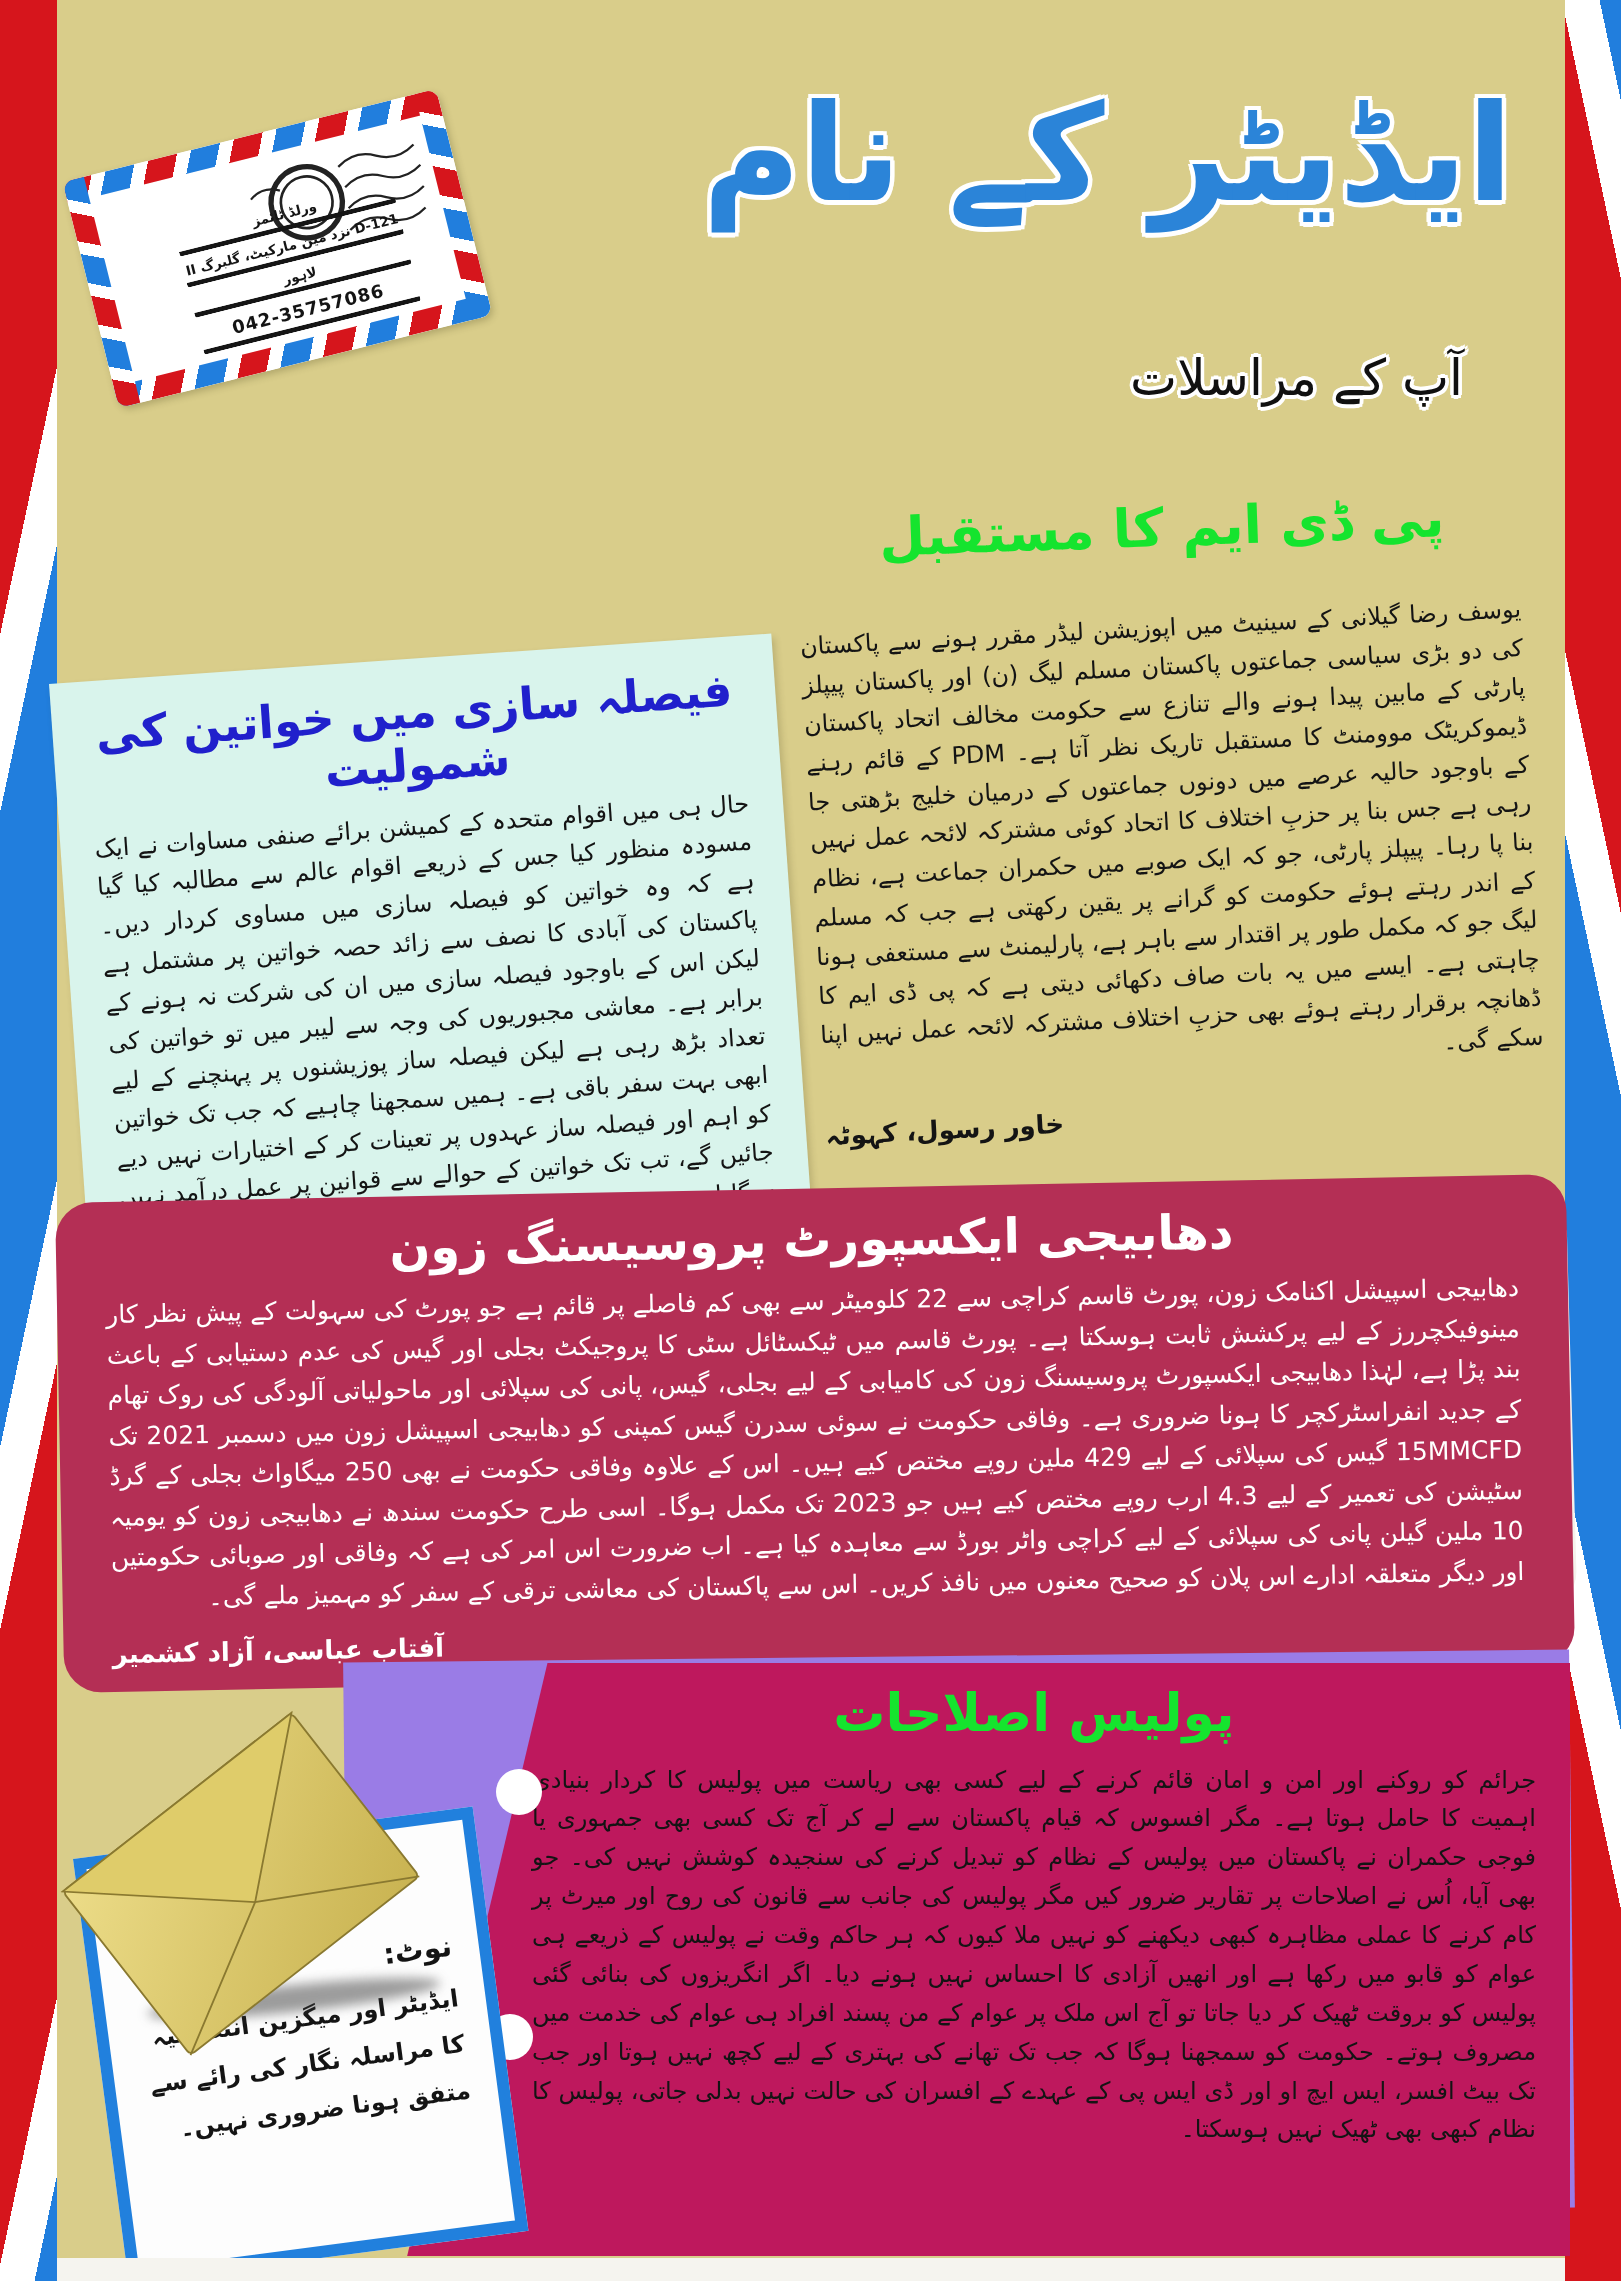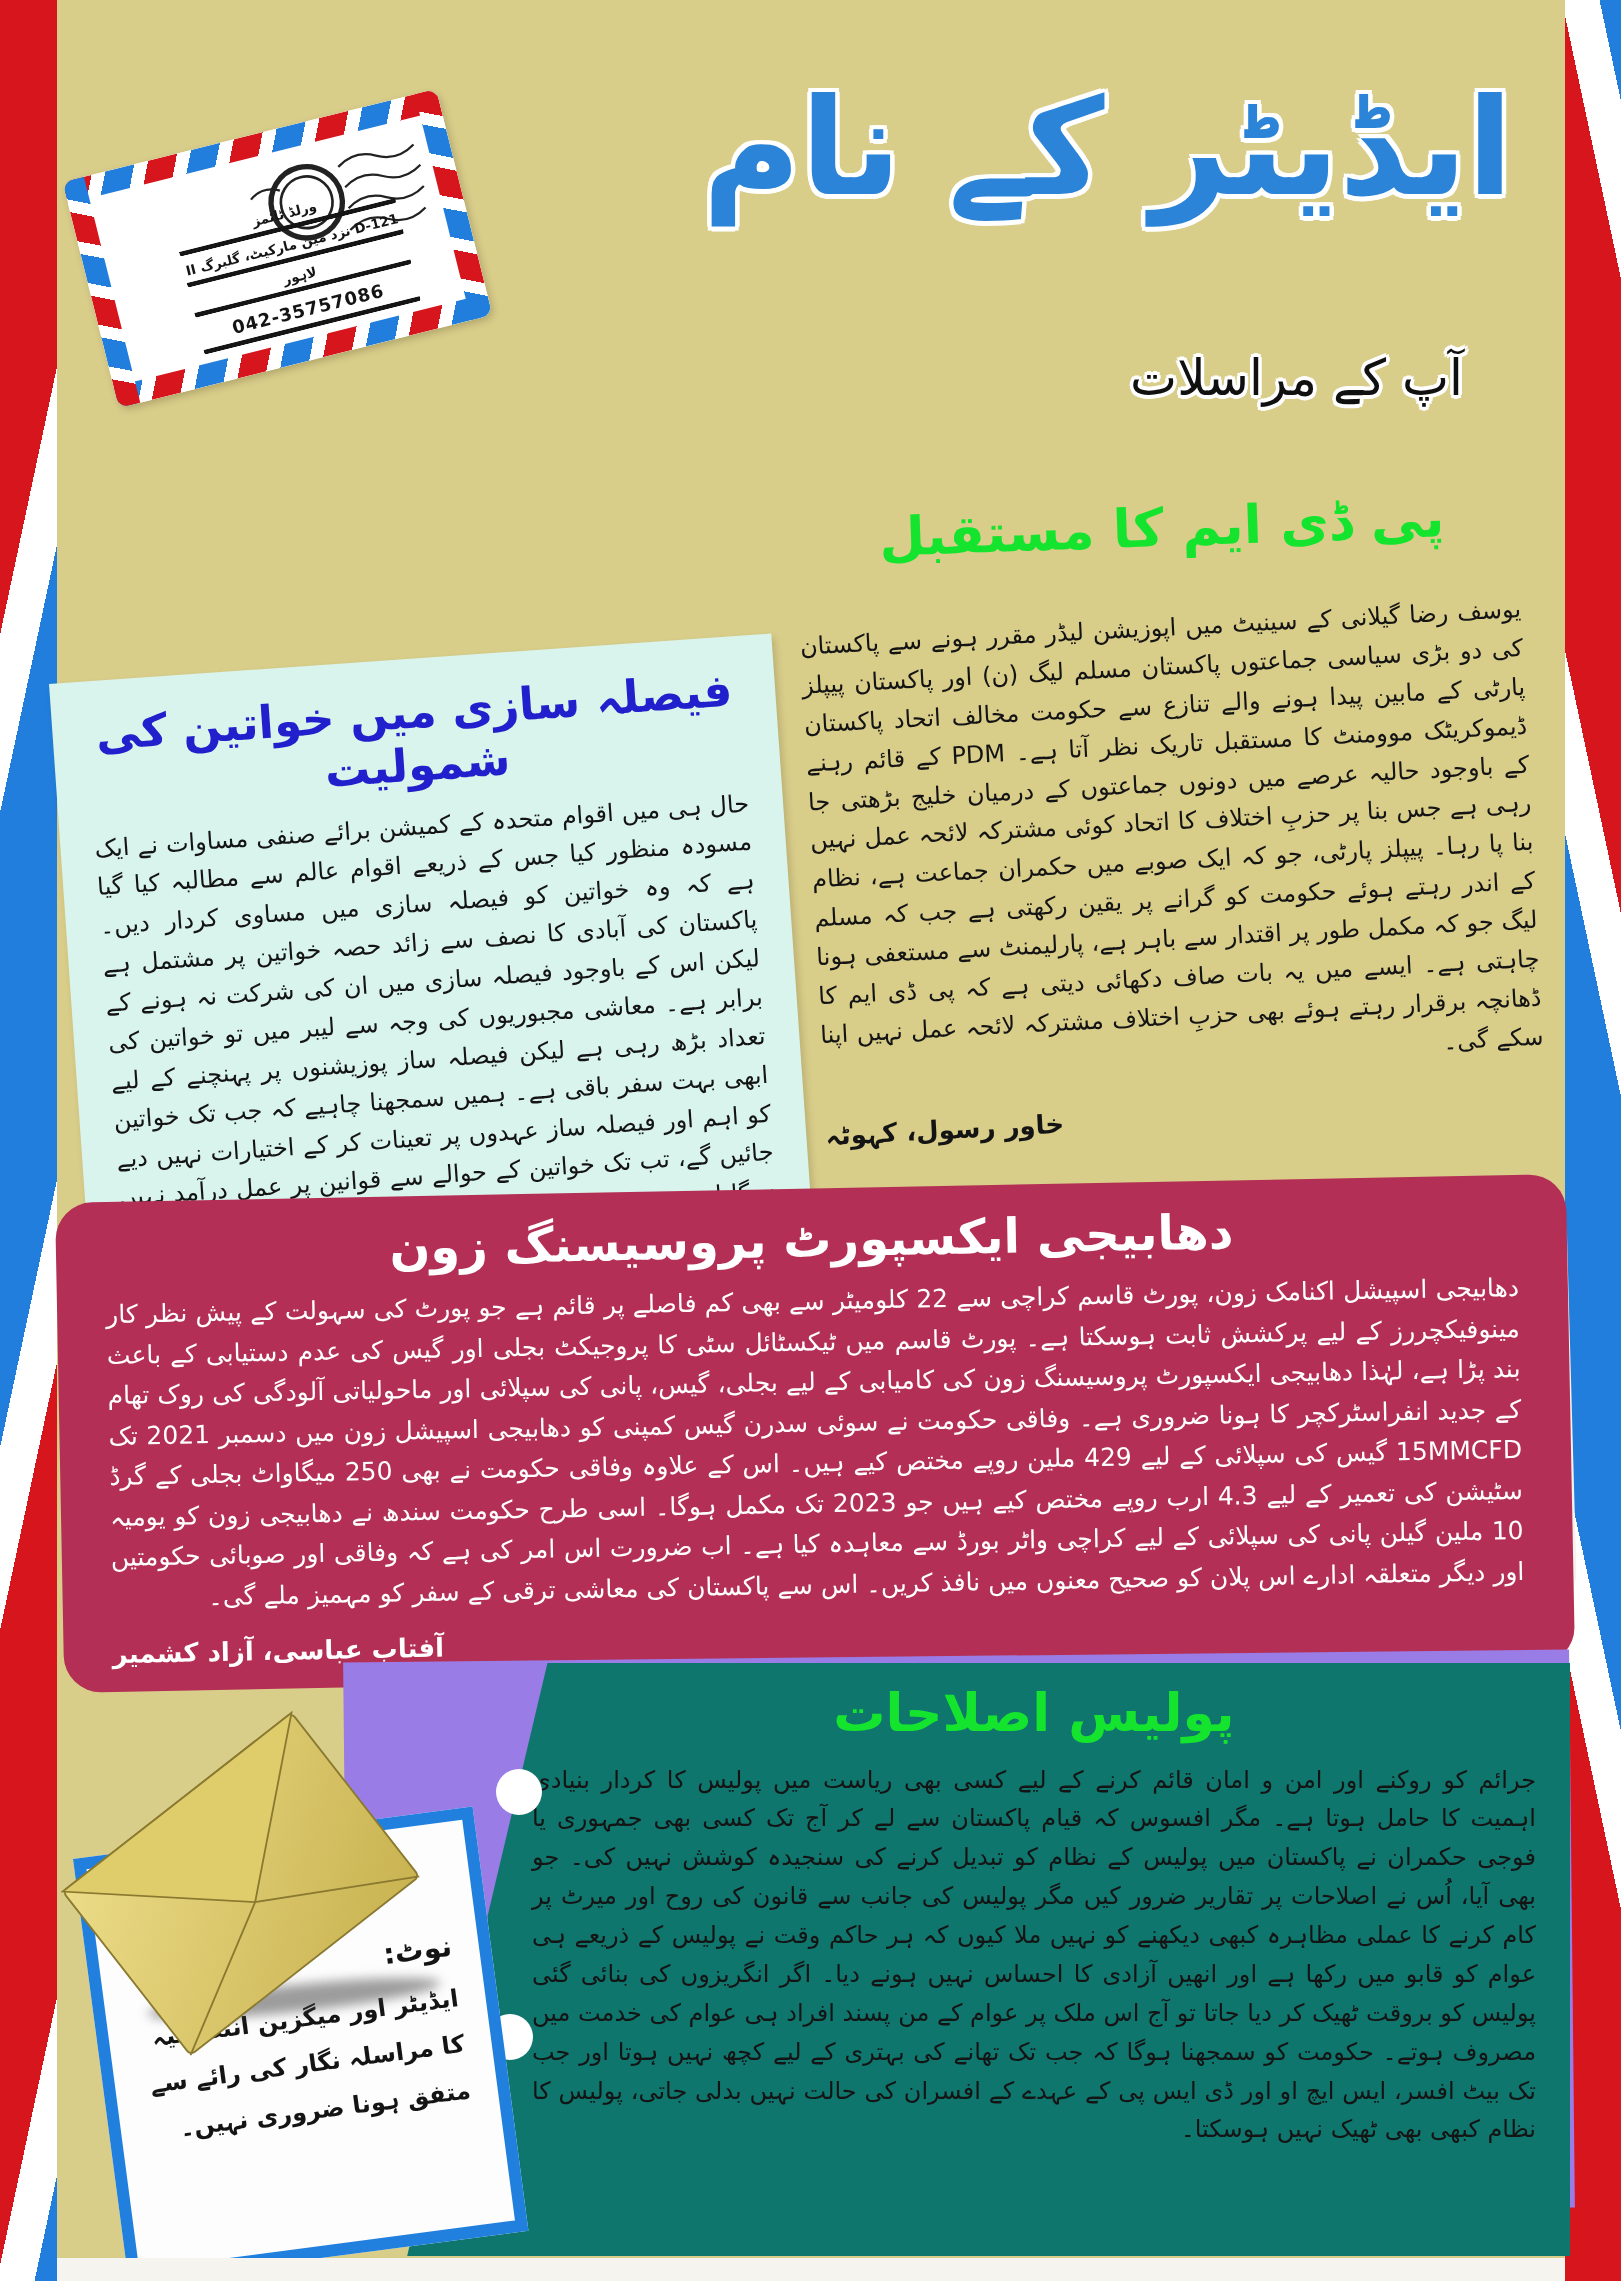--- a/index.html
+++ b/index.html
@@ -21,21 +21,21 @@
   .edge.top{left:0;right:0;top:0;height:22px;background:repeating-linear-gradient(115deg,#d6151c 0 27px,#fff 27px 40px,#217edd 40px 67px,#fff 67px 80px);}
   .edge.bottom{left:0;right:0;bottom:0;height:22px;background:repeating-linear-gradient(115deg,#217edd 0 27px,#fff 27px 40px,#d6151c 40px 67px,#fff 67px 80px);}
   .edge.left{left:0;top:0;bottom:0;width:22px;background:repeating-linear-gradient(25deg,#d6151c 0 27px,#fff 27px 39px,#217edd 39px 66px,#fff 66px 78px);}
   .edge.right{right:0;top:0;bottom:0;width:22px;background:repeating-linear-gradient(25deg,#217edd 0 27px,#fff 27px 39px,#d6151c 39px 66px,#fff 66px 78px);}
   .postmark{position:absolute;left:175px;top:27px;width:196px;height:107px;}
   .mail-address{position:absolute;left:96px;top:77px;width:223px;direction:rtl;text-align:center;color:#141414;}
   .addr-row{border-bottom:5.3px solid #151515;border-radius:2.7px;padding-bottom:2.7px;margin-bottom:8px;font-size:13.4px;font-weight:bold;line-height:1.2;}
   .addr-row.phone{font-size:18px;letter-spacing:0.9px;direction:ltr;}
 
   
-  .masthead-title{position:absolute;right:109px;top:78px;direction:rtl;font-size:134px;font-weight:800;color:#2b84d8;line-height:1.05;
+  .masthead-title{position:absolute;right:109px;top:84px;direction:rtl;font-size:134px;font-weight:800;color:#2b84d8;line-height:1.05;
     text-shadow:4.5px 0 0 #fff,-4.5px 0 0 #fff,0 4.5px 0 #fff,0 -4.5px 0 #fff,3.6px 3.6px 0 #fff,-3.6px -3.6px 0 #fff,3.6px -3.6px 0 #fff,-3.6px 3.6px 0 #fff;}
   .masthead-subtitle{position:absolute;right:159px;top:349px;direction:rtl;font-size:50px;font-weight:400;color:#101010;
     text-shadow:3.6px 0 0 #fff,-3.6px 0 0 #fff,0 3.6px 0 #fff,0 -3.6px 0 #fff,2.7px 2.7px 0 #fff,-2.7px -2.7px 0 #fff,2.7px -2.7px 0 #fff,-2.7px 2.7px 0 #fff;}
 
   
   .pdm-heading{position:absolute;right:178px;top:497px;direction:rtl;font-size:53px;font-weight:700;color:#15e42e;transform:rotate(-2deg);}
   .pdm-column{position:absolute;left:798px;top:590px;width:722px;transform:rotate(-3deg);transform-origin:right top;}
   .body-text{direction:rtl;text-align:justify;font-size:24px;line-height:1.62;color:#141414;}
   .signature{direction:rtl;text-align:left;font-weight:bold;font-size:26px;color:#141414;margin-top:27px;}
 
@@ -49,21 +49,21 @@
   
   .banner-paper{position:absolute;left:68px;top:1221px;width:1504px;height:408px;background:#f4f2ec;border-radius:37px;transform:rotate(-1.6deg);}
   .maroon-banner{position:absolute;left:55px;top:1203px;width:1511px;box-sizing:border-box;background:#b42f55;border-radius:37px;
     transform:rotate(-1.1deg);transform-origin:left top;padding:21.4px 49px 23px;color:#fff;}
   .maroon-heading{direction:rtl;text-align:center;font-size:48px;font-weight:800;color:#fff;margin:1.8px 0 14.3px;}
   .maroon-banner .body-text{color:#fff;font-size:25px;}
   .maroon-banner .signature{color:#fff;margin-top:19.6px;}
 
   
   .purple-panel{position:absolute;left:346px;top:1656px;width:1226px;height:558px;background:#9a7ce6;transform:rotate(-0.6deg);}
-  .pink-card{position:absolute;left:381px;top:1663px;width:1189px;height:593px;box-sizing:border-box;background:#0f766e;
+  .pink-card{position:absolute;left:381px;top:1663px;width:1189px;height:593px;box-sizing:border-box;background:#be185d;
     clip-path:polygon(14% 0,100% 0,100% 100%,2.2% 100%);padding:12.5px 34px 18px 151px;}
   .police-heading{direction:rtl;text-align:center;font-size:52px;font-weight:800;color:#15e42e;margin:7.1px 0 18px;}
   .punch{position:absolute;width:46px;height:46px;border-radius:50%;background:#fff;}
   .punch.p1{left:496px;top:1769px;}
   .punch.p2{left:487px;top:2014px;}
 
   
   .note-card{position:absolute;left:73px;top:1859px;width:403px;height:428px;box-sizing:border-box;background:#fdfdfd;
     border:12.5px solid #2180dd;transform:rotate(-7.5deg);transform-origin:left top;padding:107px 27px 18px 23px;}
   .note-label{direction:rtl;text-align:right;font-size:28.5px;font-weight:800;color:#141414;margin-bottom:12.5px;}

